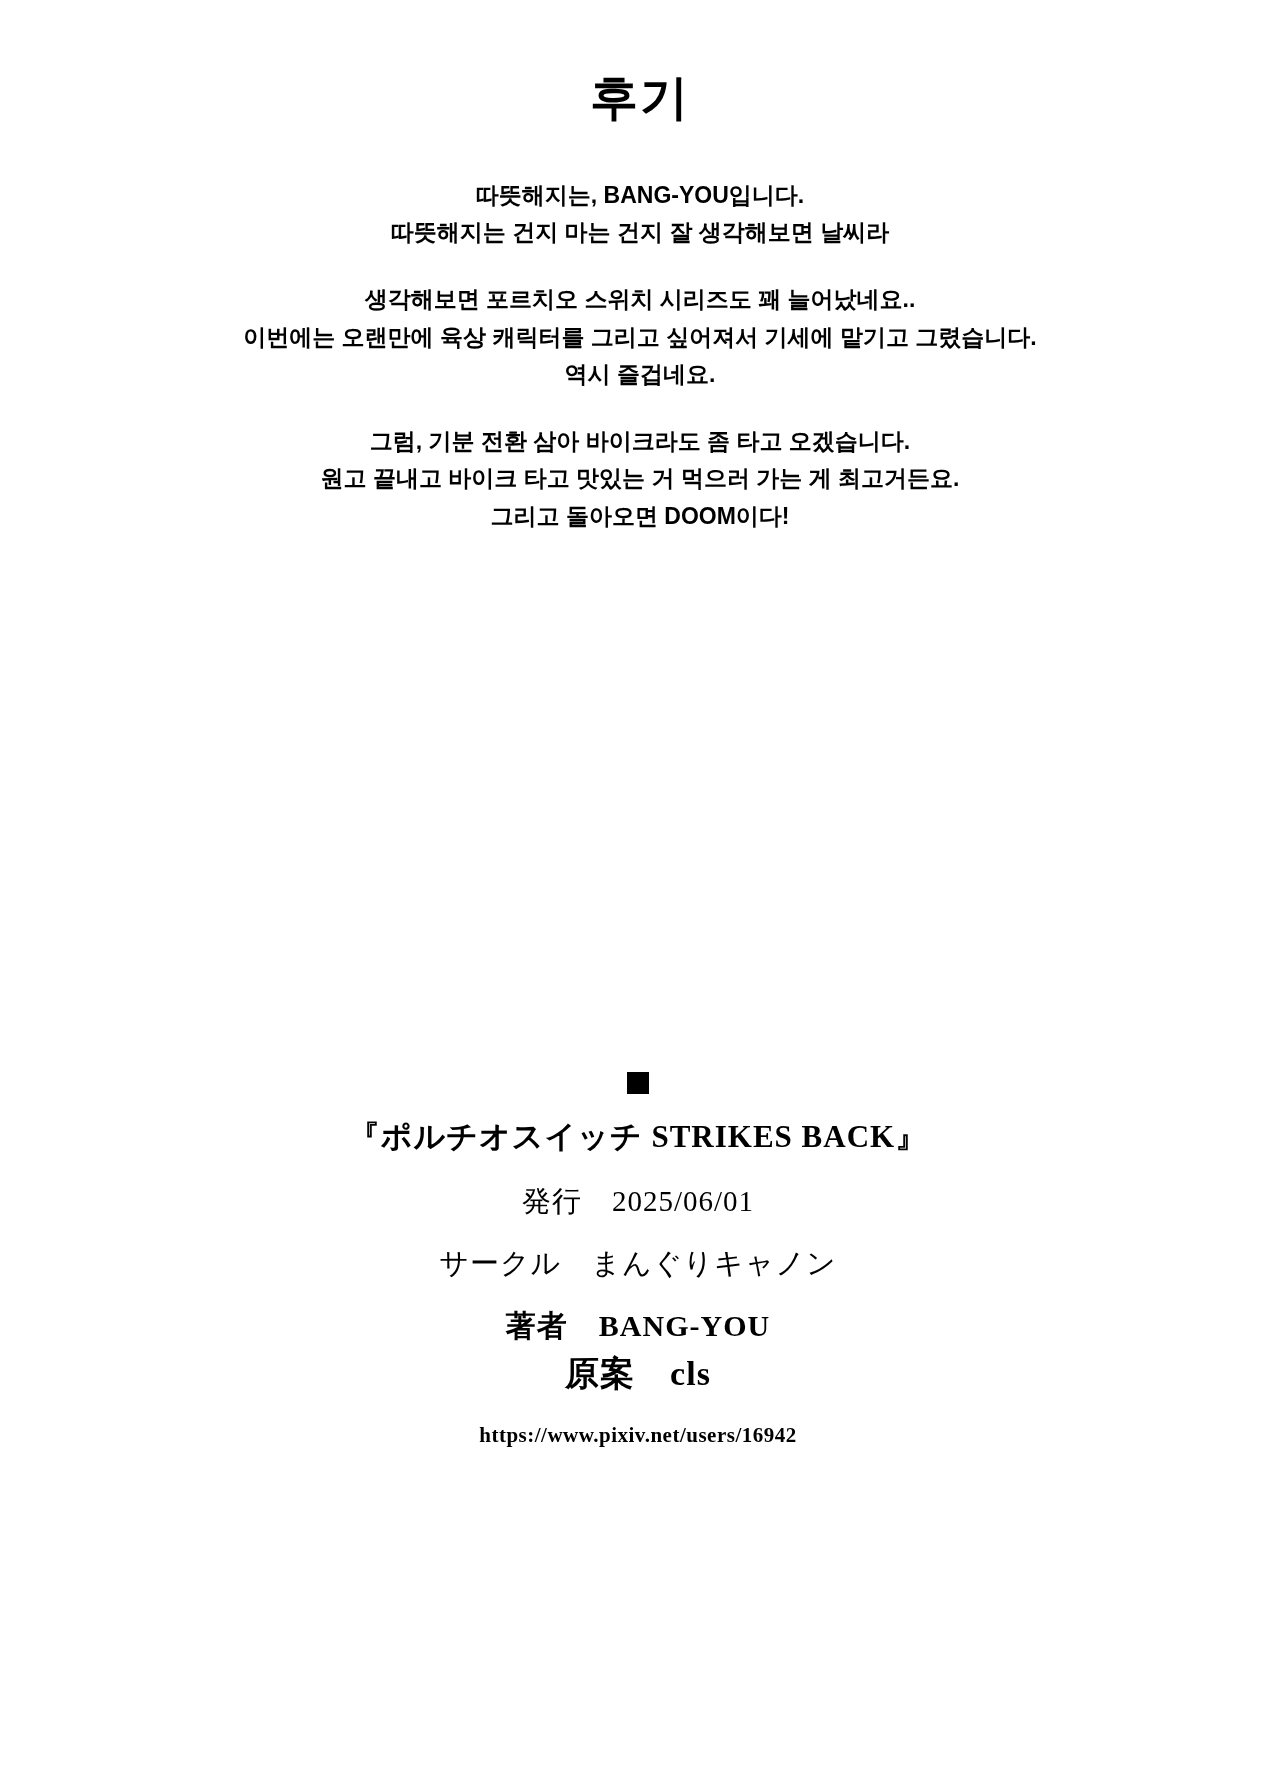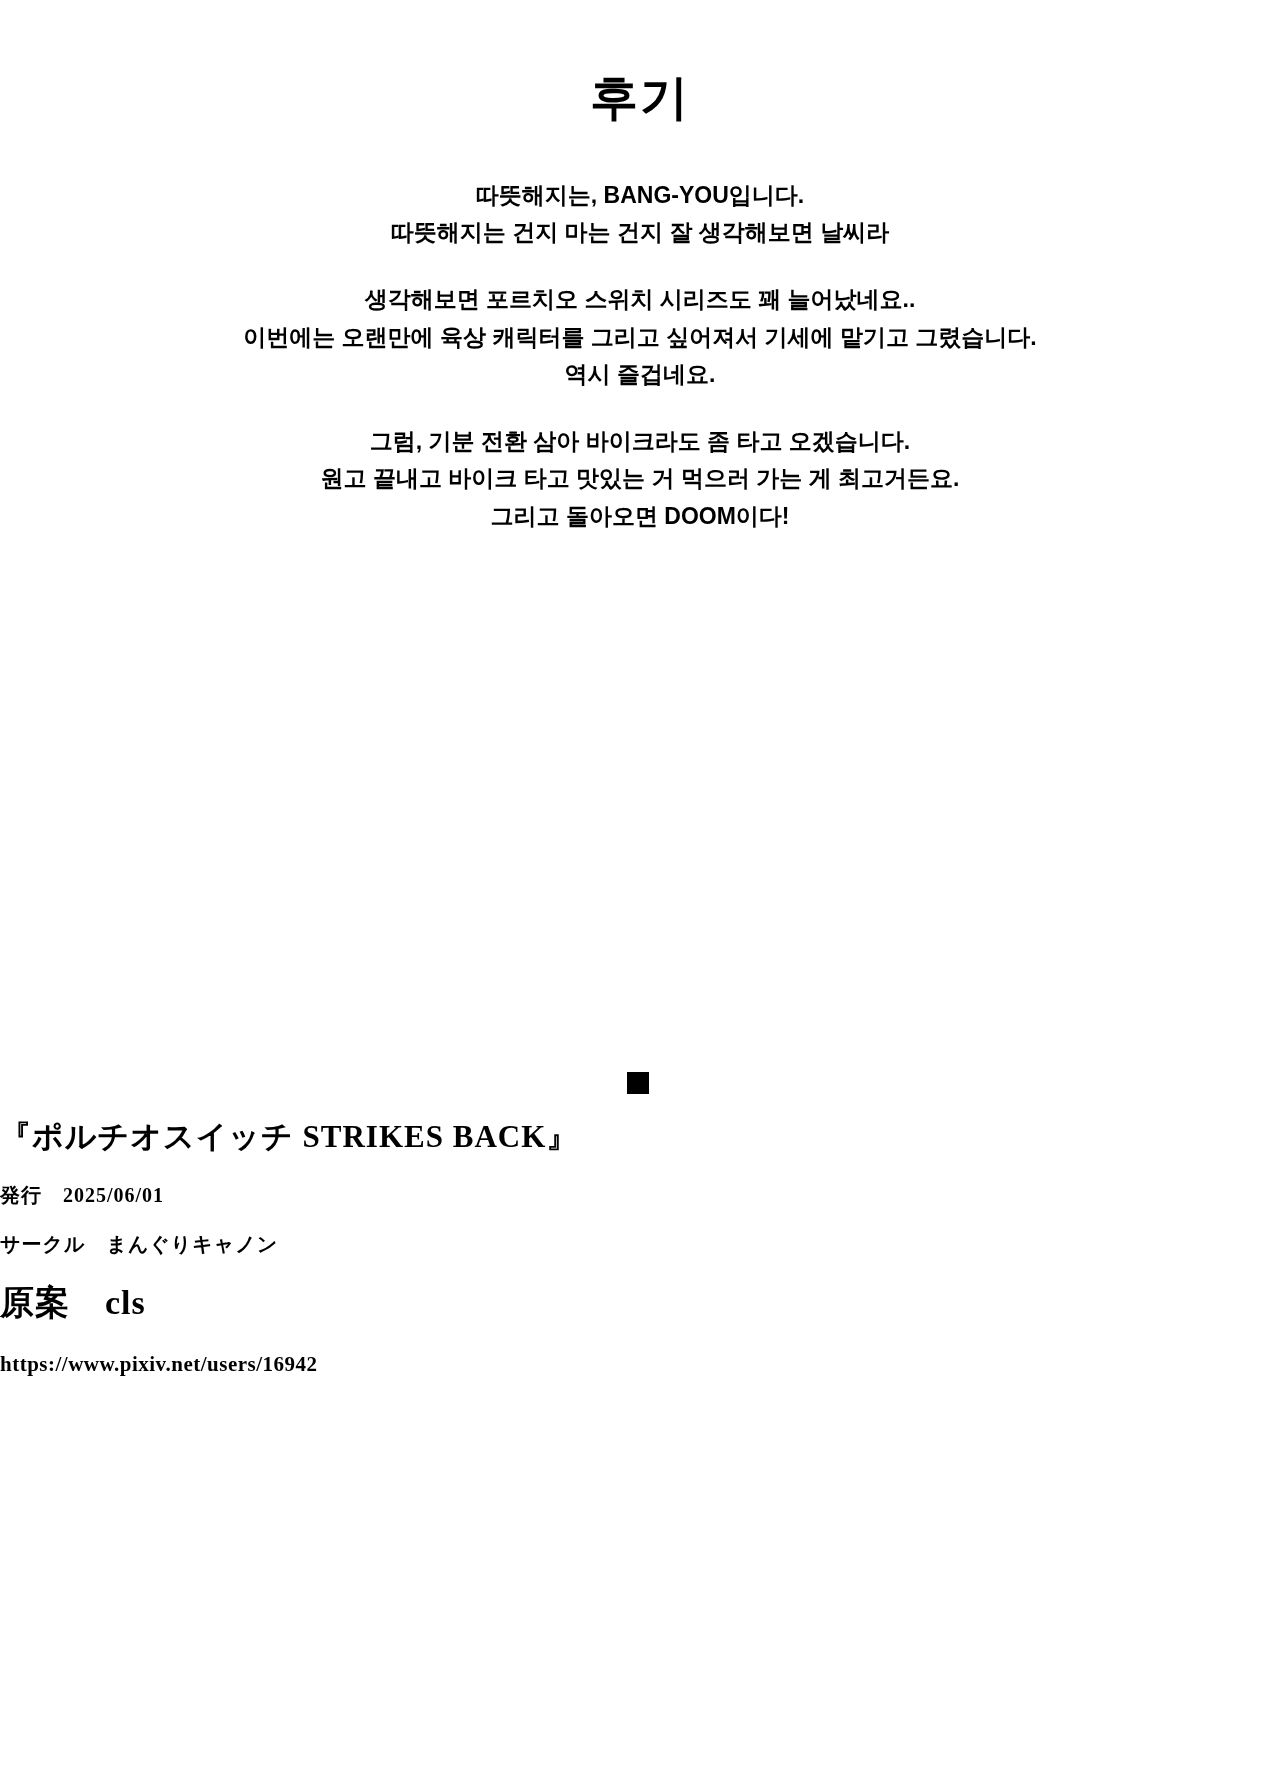--- a/index.html
+++ b/index.html
@@ -51,40 +51,41 @@
     display: block;
     white-space: pre;
   }
 
   
   .colophon {
     position: absolute;
     left: 0;
     right: 4px;
     top: 1000px;
+    text-align: center;
     font-family: "Liberation Serif", serif;
   }
 
   .colophon-mark {
     width: 22px;
     height: 22px;
     background: #000;
     margin: 0 auto 22px auto;
   }
 
   .colophon-work {
     font-size: 31px;
     font-weight: bold;
     letter-spacing: 1px;
     margin-bottom: 24px;
   }
 
   .colophon-line {
-    font-size: 20px;
-    font-weight: bold;
+    font-size: 29px;
+    font-weight: normal;
     letter-spacing: 1px;
     margin-bottom: 22px;
   }
 
   .colophon-author {
     font-size: 30px;
     font-weight: bold;
     letter-spacing: 1px;
     margin-bottom: 4px;
   }
@@ -133,20 +134,21 @@
   <div class="colophon">
 
     <div class="colophon-mark"></div>
 
     <div class="colophon-work">『ポルチオスイッチ STRIKES BACK』</div>
 
     <div class="colophon-line">発行　2025/06/01</div>
 
     <div class="colophon-line">サークル　まんぐりキャノン</div>
 
+    <div class="colophon-author">著者　BANG-YOU</div>
 
     <div class="colophon-original">原案　cls</div>
 
     <div class="colophon-url">https://www.pixiv.net/users/16942</div>
 
   </div>
 
 </div>
 
 </body></html>

